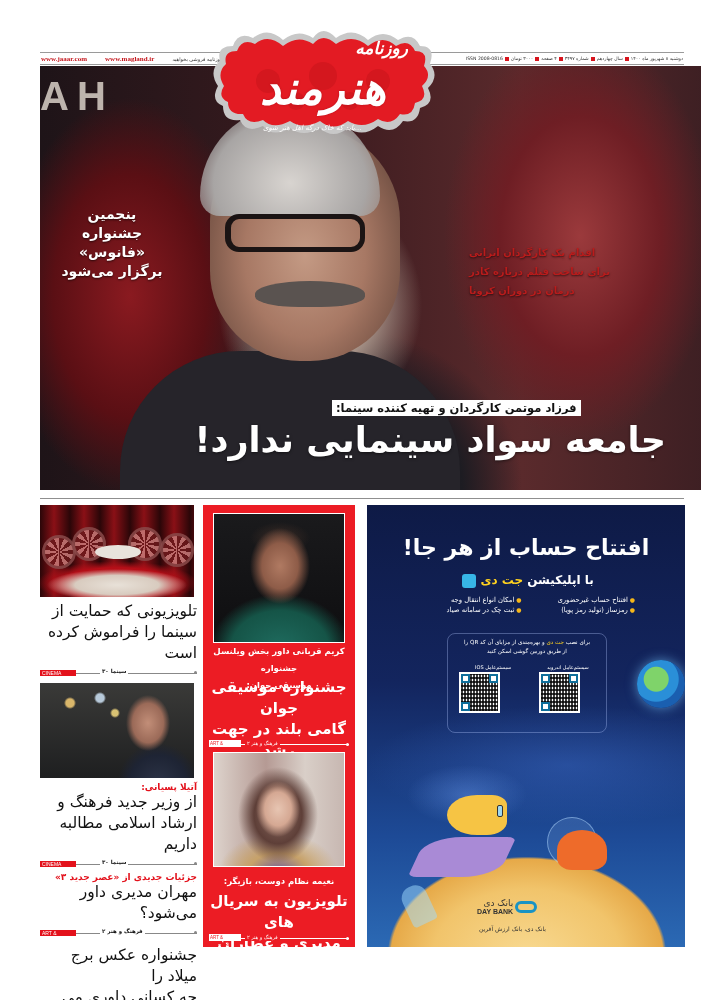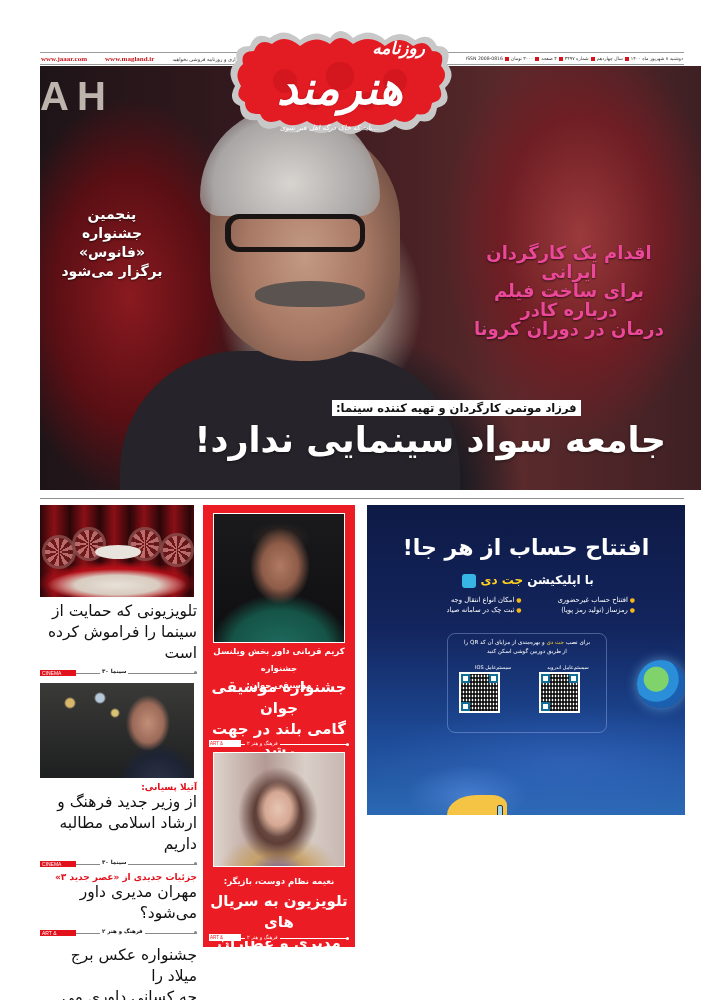--- a/index.html
+++ b/index.html
@@ -9,21 +9,21 @@
   
   .topline { position: absolute; left: 40px; right: 17px; top: 52px; height: 1px; background: #9a9a9a; }
   .topline2 { position: absolute; left: 40px; right: 17px; top: 64px; height: 1px; background: #9a9a9a; }
   .hdr-left { position: absolute; left: 41px; top: 53px; height: 11px; display: flex; align-items: center; gap: 18px; font-family: "Liberation Serif", serif; font-size: 7px; font-weight: bold; color: #c4161c; white-space: nowrap; }
   .hdr-left .tag { font-family: "DejaVu Sans", sans-serif; font-size: 5px; color: #333; font-weight: normal; direction: rtl; }
   .hdr-left .tag b { color: #d7141d; font-style: italic; }
   .hdr-right { position: absolute; right: 18px; top: 53px; height: 11px; display: flex; align-items: center; font-size: 4.6px; color: #333; direction: rtl; white-space: nowrap; gap: 2px; }
   .hdr-right .sq { display: inline-block; width: 4px; height: 4px; background: #d7141d; }
 
   
-  .logo { position: absolute; left: 225px; top: 26px; width: 230px; height: 115px; z-index: 5; }
+  .logo { position: absolute; left: 208px; top: 26px; width: 230px; height: 115px; z-index: 5; }
   .logo-text-main { position: absolute; left: 0; right: 0; top: 35px; text-align: center; font-size: 46px; font-weight: bold; color: #fff; direction: rtl; letter-spacing: -2px; font-family: "DejaVu Serif", serif; font-style: italic; text-shadow: 0 0 2px #b1111a; }
   .logo-text-top { position: absolute; left: 0; right: 30px; top: 12px; text-align: right; font-size: 17px; font-weight: bold; color: #fff; direction: rtl; font-style: italic; font-family: "DejaVu Serif", serif; }
   .logo-slogan { position: absolute; left: 55px; top: 98px; font-size: 7px; color: #fff; direction: rtl; font-style: italic; }
 
   
   .hero { position: absolute; left: 40px; top: 66px; width: 688px; height: 424px; overflow: hidden;
     background:
       radial-gradient(ellipse 170px 190px at 280px 240px, #c9bdb2 0%, #a9958a 30%, transparent 60%),
       radial-gradient(ellipse 240px 200px at 290px 420px, #2c2a30 0%, #1d1c22 55%, transparent 80%),
       radial-gradient(ellipse 160px 240px at 540px 170px, #9b3a3c 0%, #6e1e24 50%, transparent 85%),
@@ -32,21 +32,21 @@
     text-align: right;
   }
   .hero .bgtext { position: absolute; left: 0px; top: 8px; font-family: "Liberation Sans", sans-serif; font-size: 40px; font-weight: bold; color: #d9d0c7; letter-spacing: 8px; opacity: .85; }
   .hero .head { position: absolute; left: 170px; top: 60px; width: 190px; height: 235px; border-radius: 95px 95px 90px 90px; background: radial-gradient(ellipse at 50% 55%, #c49a84 0%, #a77864 45%, #7a5648 75%, transparent 100%); }
   .hero .hair { position: absolute; left: 160px; top: 40px; width: 180px; height: 110px; border-radius: 90px 90px 20px 20px; background: radial-gradient(ellipse at 50% 70%, #d8d4d0 0%, #a8a5a4 60%, transparent 100%); }
   .hero .glasses { position: absolute; left: 185px; top: 148px; width: 140px; height: 38px; border: 5px solid #1b1414; border-radius: 14px; border-left-width: 6px; }
   .hero .mustache { position: absolute; left: 215px; top: 215px; width: 110px; height: 26px; background: #5a5350; border-radius: 50% 50% 40% 40%; }
   .hero .body { position: absolute; left: 80px; top: 285px; width: 340px; height: 160px; border-radius: 120px 120px 0 0; background: #26242a; }
 
   .hero-left-hl { position: absolute; left: 52px; top: 205px; width: 120px; color: #fff; font-weight: bold; font-size: 14px; line-height: 19px; text-align: center; direction: rtl; white-space: pre-line; text-shadow: 0 1px 2px rgba(0,0,0,.6); }
-  .hero-right-hl { position: absolute; right: 32px; top: 243px; width: 200px; color: #ec4899; font-weight: bold; font-size: 18px; line-height: 19px; text-align: center; direction: rtl; white-space: pre-line; text-shadow: 0 1px 2px rgba(0,0,0,.6); }
+  .hero-right-hl { position: absolute; right: 32px; top: 243px; width: 200px; color: #b91c1c; font-weight: bold; font-size: 10px; line-height: 19px; text-align: left; direction: rtl; white-space: pre-line; text-shadow: 0 1px 2px rgba(0,0,0,.6); }
   .hero-kicker { position: absolute; right: 340px; top: 397px; background: #fff; color: #111; font-size: 11.5px; font-weight: bold; padding: 1px 4px; direction: rtl; white-space: nowrap; margin-left: 17px; }
   .hero-kicker-wrap { position: absolute; left: 315px; top: 397px; }
   .hero-title { position: absolute; right: 35px; top: 420px; color: #fff; font-size: 35px; font-weight: bold; direction: rtl; white-space: nowrap; letter-spacing: -1px; text-shadow: 0 1px 3px rgba(0,0,0,.5); }
 
   .divider-main { position: absolute; left: 40px; right: 17px; top: 498px; height: 1px; background: #8f8f8f; }
 
   
   .col-left { position: absolute; left: 40px; top: 505px; width: 157px; }
   .thumb { position: relative; width: 154px; overflow: hidden; }
   .thumb-studio { height: 92px; background:
@@ -89,21 +89,21 @@
       linear-gradient(90deg, #ddd3cc 0%, #b59a94 40%, #d9cfc8 70%, #c7b7b1 100%); }
   .mid-kicker { position: absolute; left: 6px; right: 6px; color: #fff; font-weight: bold; font-size: 8.5px; line-height: 17px; text-align: center; direction: rtl; white-space: pre-line; }
   .mid-hl { position: absolute; left: 4px; right: 4px; color: #fff; font-weight: bold; font-size: 15px; line-height: 21px; text-align: center; direction: rtl; white-space: pre-line; letter-spacing: -0.3px; }
   .mid-secbar { position: absolute; left: 6px; right: 6px; height: 8px; }
   .mid-secbar .line { position: absolute; left: 0; right: 0; top: 4px; height: 1px; background: #fff; }
   .mid-secbar .lbl { position: absolute; left: 0; top: 0; background: #fff; color: #ec1c24; font-family: "Liberation Sans", sans-serif; font-size: 4.5px; line-height: 7px; height: 7px; width: 32px; padding: 0 1px; }
   .mid-secbar .pg { position: absolute; left: 36px; top: 0; background: #ec1c24; color: #fff; font-size: 5px; line-height: 7px; padding: 0 2px; direction: rtl; }
   .mid-secbar .dot { position: absolute; right: 0; top: 2.5px; width: 3px; height: 3px; background: #fff; border-radius: 50%; }
 
   
-  .ad { position: absolute; left: 367px; top: 505px; width: 318px; height: 310px; overflow: hidden;
+  .ad { position: absolute; left: 367px; top: 505px; width: 318px; height: 442px; overflow: hidden;
     background:
       radial-gradient(ellipse 170px 120px at 160px 450px, #f8d990 0%, #f1c46b 55%, #e6a948 80%, transparent 82%),
       radial-gradient(ellipse 60px 30px at 100px 290px, rgba(120,170,255,.35) 0%, transparent 100%),
       radial-gradient(ellipse 200px 60px at 200px 260px, rgba(70,120,220,.35) 0%, transparent 100%),
       linear-gradient(180deg, #0e1a46 0%, #13255e 40%, #1d4a96 75%, #2b69b4 100%); }
   .ad-title { position: absolute; left: 0; right: 0; top: 30px; text-align: center; color: #fff; font-size: 22px; font-weight: bold; direction: rtl; }
   .ad-sub { position: absolute; left: 0; right: 0; top: 68px; text-align: center; color: #fff; font-size: 12px; font-weight: bold; direction: rtl; }
   .ad-sub .hl { color: #ffd21f; }
   .ad-sub .appicon { display: inline-block; width: 14px; height: 14px; background: #37b6e6; border-radius: 3px; vertical-align: middle; margin-left: 4px; }
   .ad-features { position: absolute; left: 55px; right: 50px; top: 91px; display: grid; grid-template-columns: 1fr 1fr; direction: rtl; gap: 2px 14px; }

